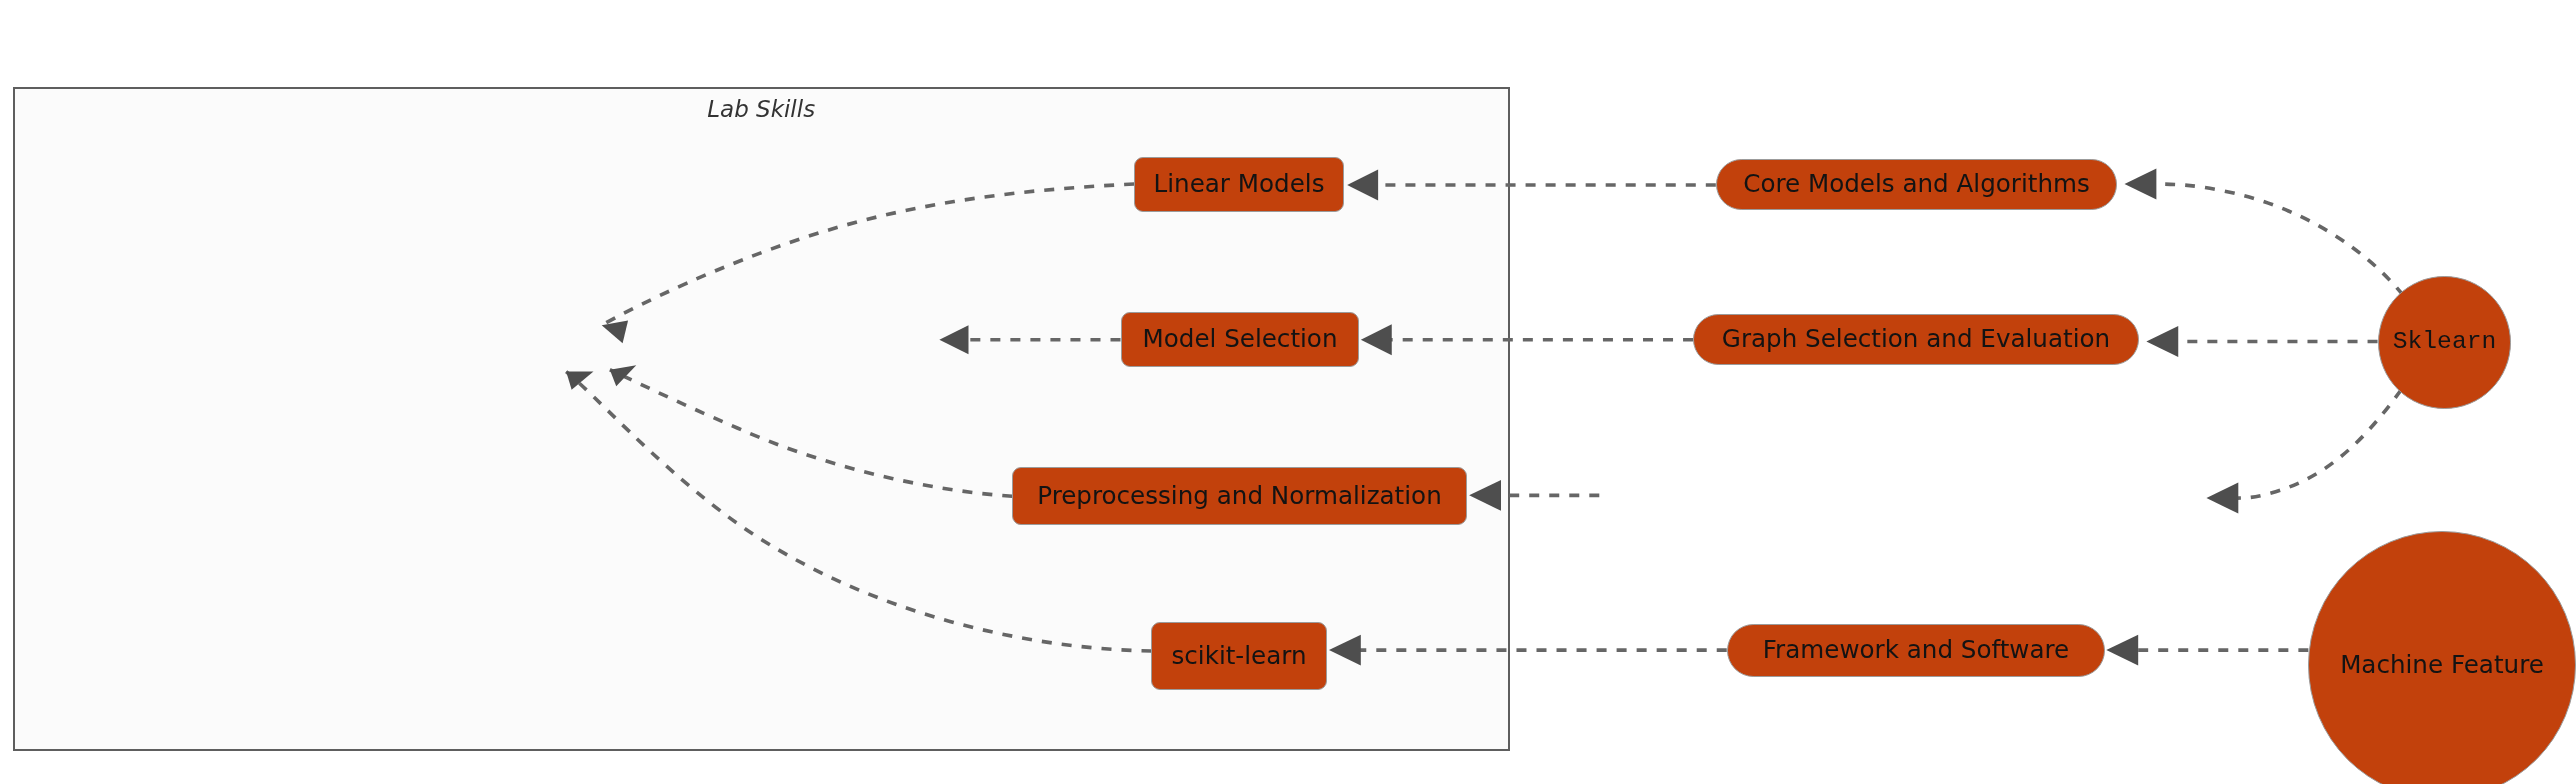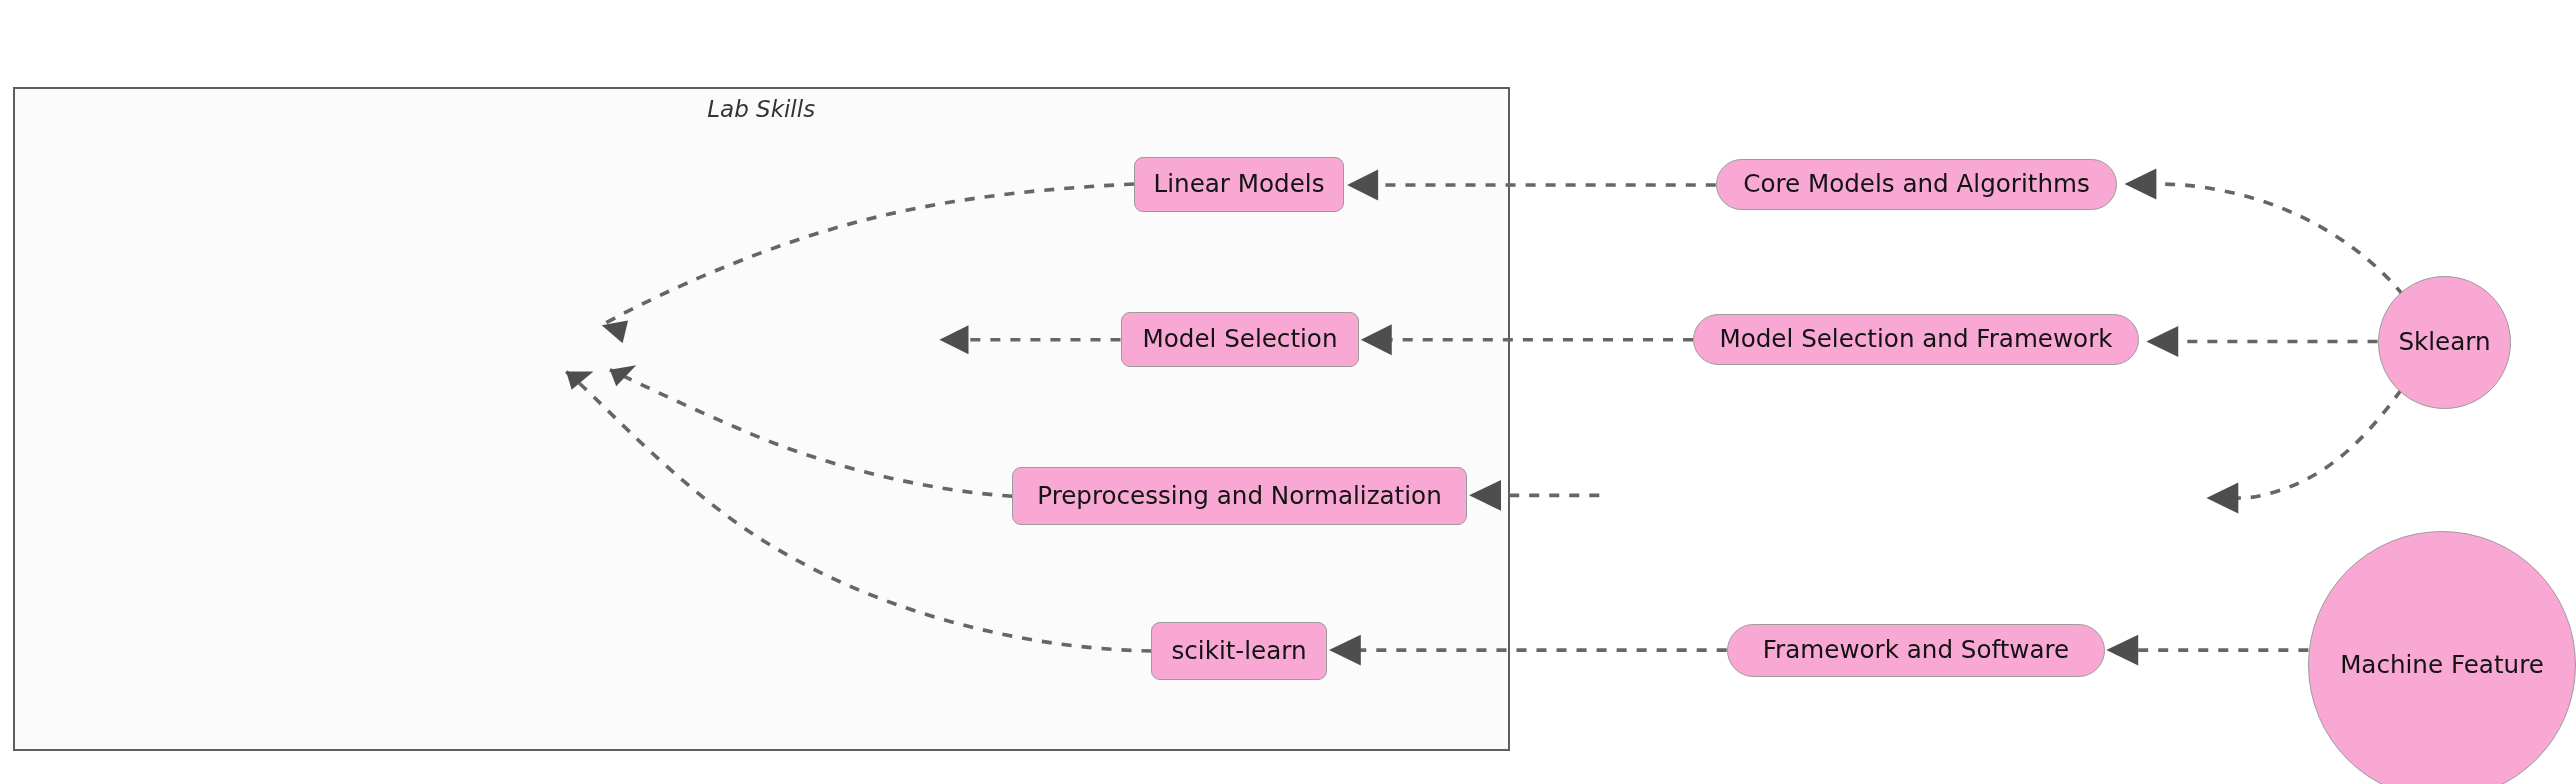--- a/index.html
+++ b/index.html
@@ -78,21 +78,21 @@
     white-space: nowrap;
     font-style: italic;
   }
 
   
   .node {
     position: absolute;
     display: flex;
     align-items: center;
     justify-content: center;
-    background: #f9a8d4;
+    background: #c2410c;
     border: 1.8px solid #9b9b9b;
     color: #131313;
     font-size: 24.6px;
     white-space: nowrap;
     box-sizing: border-box;
     line-height: 1;
   }
   .node-label {
     display: block;
     padding: 0 1.8px;
@@ -129,28 +129,28 @@
     font-size: 24.6px;
     color: #131313;
     white-space: nowrap;
   }
 
   
   #node-root          { left: 62px;   top: 312px;  width: 874px; height: 60px; }
   #node-linear        { left: 1134px; top: 157px;  width: 210px; height: 55px; }
   #node-modelsel      { left: 1121px; top: 312px;  width: 238px; height: 55px; }
   #node-preproc       { left: 1012px; top: 467px;  width: 455px; height: 58px; }
-  #node-sklearnlab    { left: 1151px; top: 622px;  width: 176px; height: 58px; }
+  #node-sklearnlab    { left: 1151px; top: 622px;  width: 176px; height: 68px; }
 
   #node-core          { left: 1716px; top: 159px;  width: 401px; height: 51px; }
   #node-mse           { left: 1693px; top: 314px;  width: 446px; height: 51px; }
   #node-dpfe          { left: 1599px; top: 469px;  width: 635px; height: 53px; }
   #node-framework     { left: 1727px; top: 624px;  width: 378px; height: 53px; }
 
-  #node-sklearn       { left: 2378px; top: 276px;  width: 133px; height: 133px; }
+  #node-sklearn       { left: 2378px; top: 276px;  width: 133px; height: 133px; font-family: Liberation Mono, monospace; }
   #node-ml            { left: 2308px; top: 531px;  width: 268px; height: 268px; }
 
   #node-sklearn .node-label { font-size: 24.6px; }
   #node-ml .node-label { font-size: 24.6px; }
 </style>
 </head>
 <body>
 
 <div id="diagram-root">
 
@@ -212,21 +212,21 @@
 
   <div class="node shape-round" id="node-sklearnlab">
     <span class="node-label">scikit-learn</span>
   </div>
 
   <div class="node shape-stadium" id="node-core">
     <span class="node-label">Core Models and Algorithms</span>
   </div>
 
   <div class="node shape-stadium" id="node-mse">
-    <span class="node-label">Model Selection and Framework</span>
+    <span class="node-label">Graph Selection and Evaluation</span>
   </div>
 
 
   <div class="node shape-stadium" id="node-framework">
     <span class="node-label">Framework and Software</span>
   </div>
 
   <div class="node shape-circle" id="node-sklearn">
     <span class="node-label">Sklearn</span>
   </div>

